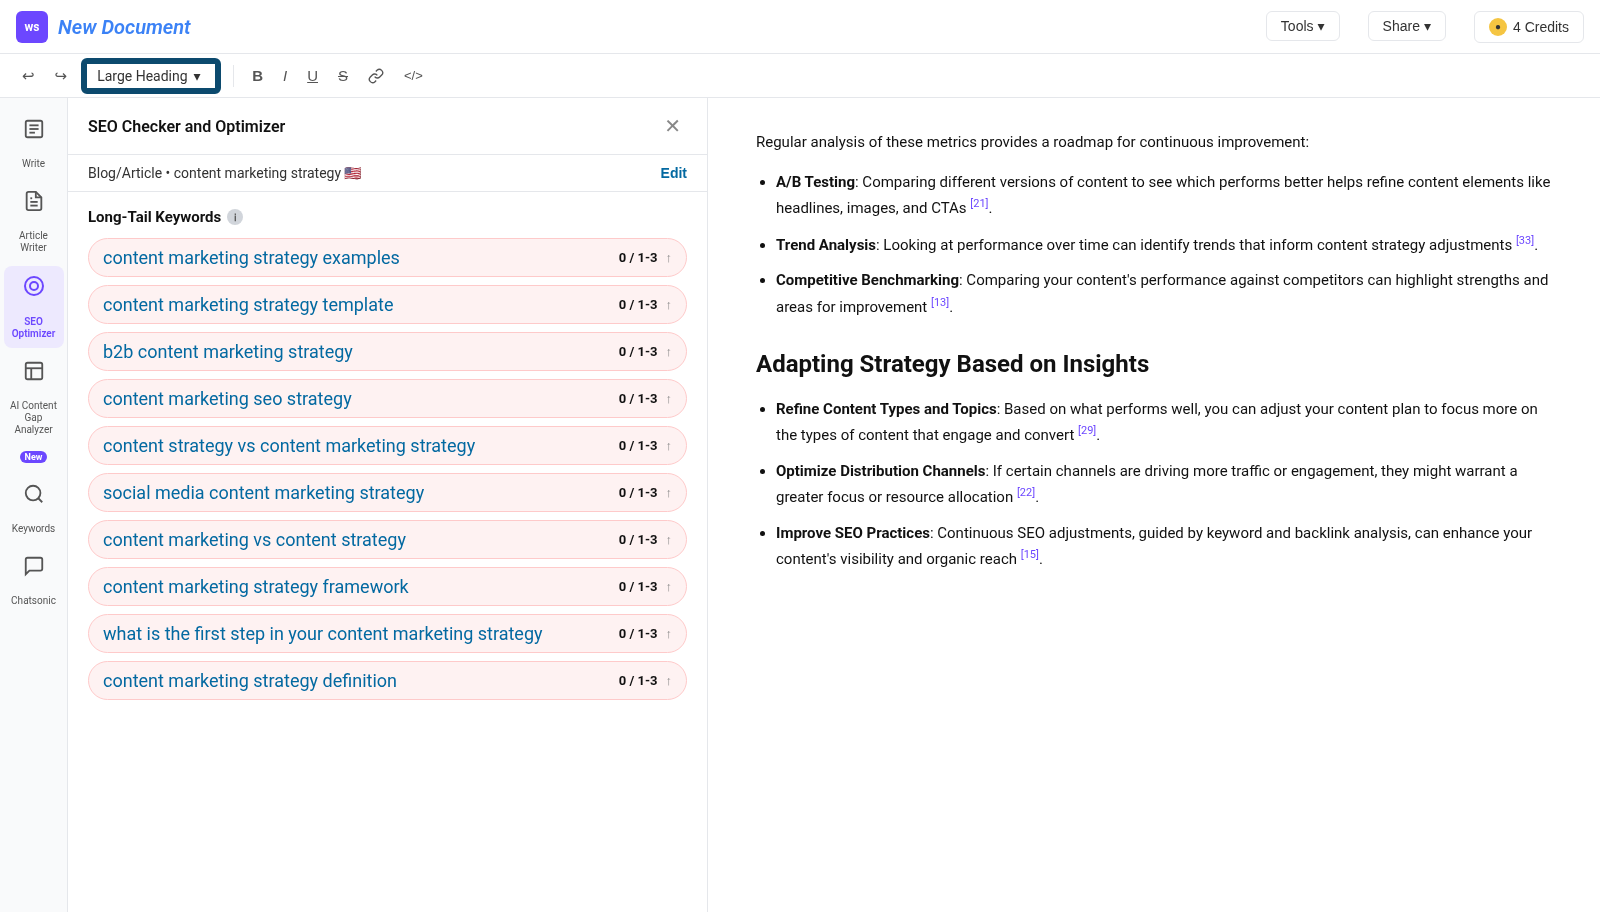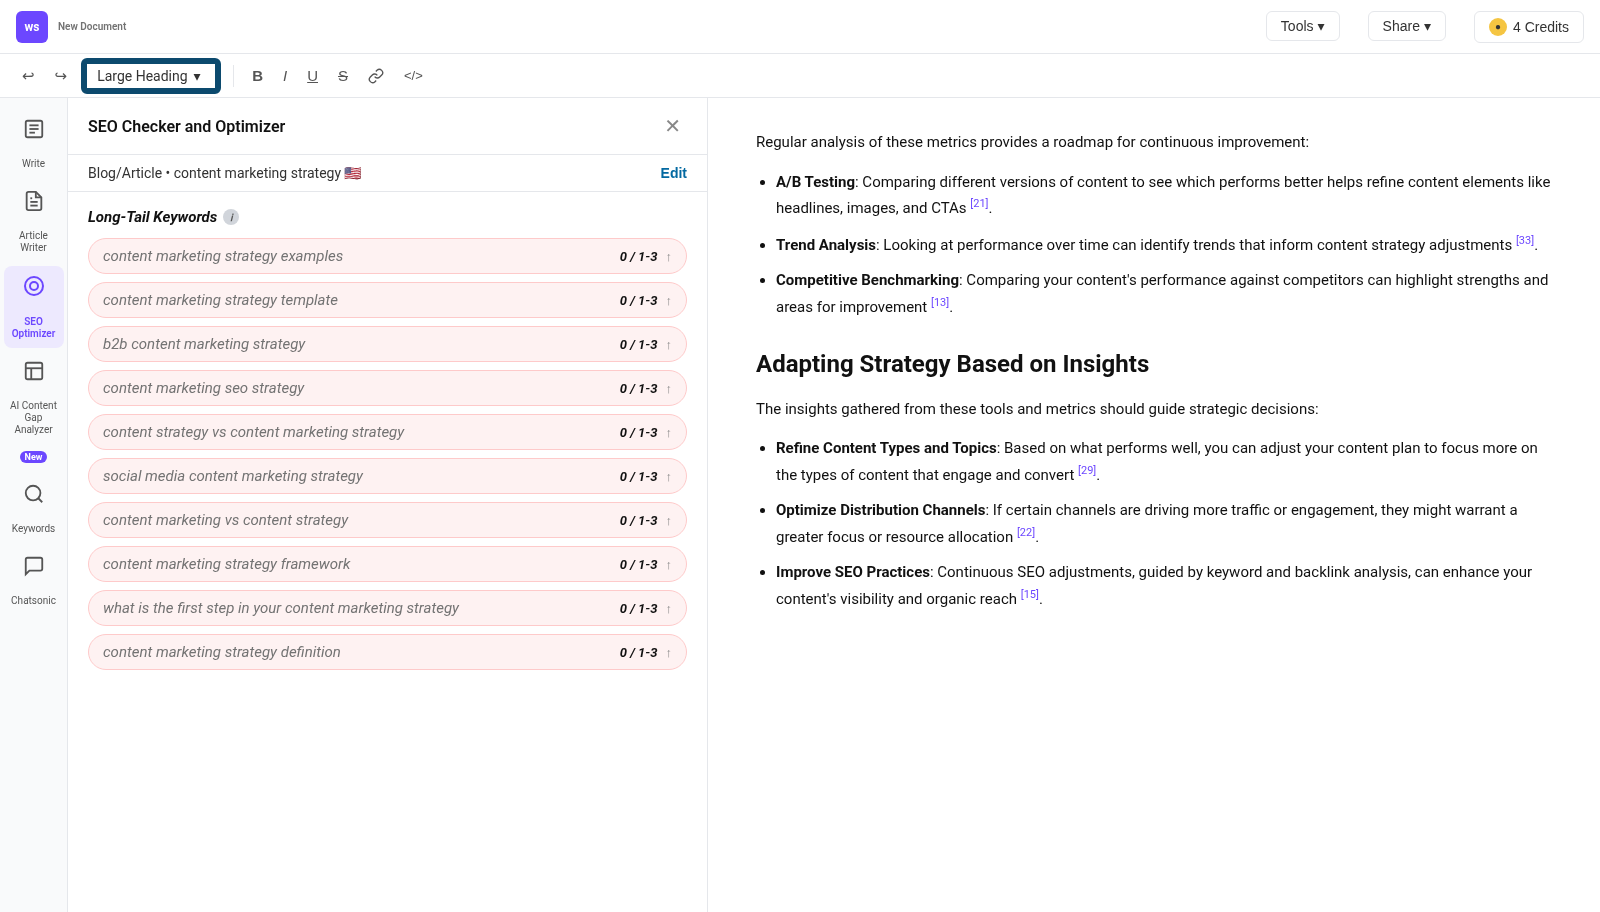--- a/index.html
+++ b/index.html
@@ -10,21 +10,21 @@
       display: flex; align-items: center; justify-content: space-between;
       height: 54px; padding: 0 16px; border-bottom: 1px solid #e5e7eb;
       background: #fff;
     }
     .top-bar-left { display: flex; align-items: center; gap: 10px; }
     .app-logo {
       width: 32px; height: 32px; background: #6c47ff; border-radius: 6px;
       display: flex; align-items: center; justify-content: center;
       color: #fff; font-weight: 700; font-size: 12px; flex-shrink: 0;
     }
-    .doc-title { font-size: 10px; font-weight: 600; color: #737373; }
+    .doc-title { font-size: 20px; font-weight: 600; color: #3b82f6; font-style: italic; }
     .top-bar-right { display: flex; align-items: flex-start; gap: 28px; }
     .btn-tools, .btn-share {
       display: flex; align-items: center; gap: 4px;
       padding: 6px 14px; border: 1px solid #e5e7eb; border-radius: 6px;
       background: #fff; cursor: pointer; font-size: 14px; color: #333;
     }
     .btn-credits {
       display: flex; align-items: center; gap: 6px;
       padding: 6px 14px; border: 1px solid #e5e7eb; border-radius: 6px;
       background: #fff; cursor: pointer; font-size: 14px; color: #333;
@@ -95,38 +95,38 @@
       background: none; border: none; cursor: pointer; font-size: 20px;
       color: #888; padding: 2px 6px; border-radius: 4px;
     }
     .seo-panel-subheader {
       display: flex; align-items: center; justify-content: space-between;
       padding: 10px 20px; border-bottom: 1px solid #e5e7eb; background: #fff;
     }
     .seo-panel-meta { font-size: 14px; color: #333; }
     .edit-btn { color: #0369a1; font-size: 14px; font-weight: 600; cursor: pointer; background: none; border: none; }
 
-    .seo-panel-body { overflow-y: auto; padding: 16px 20px; background: #fff; flex: 1; font-style: italic; }
+    .seo-panel-body { overflow-y: auto; padding: 16px 20px; background: #fff; flex: 1; }
     .section-title {
       font-size: 15px; font-weight: 700; color: #111; margin-bottom: 12px;
       display: flex; align-items: center; gap: 6px;
     }
     .info-icon {
       width: 16px; height: 16px; background: #d1d5db; border-radius: 50%;
       display: flex; align-items: center; justify-content: center;
       font-size: 10px; color: #555; cursor: pointer; flex-shrink: 0;
     }
 
     .keyword-tags { display: flex; flex-direction: column; gap: 8px; }
     .keyword-tag {
       display: flex; align-items: center; justify-content: space-between;
       padding: 8px 14px; background: #fef2f2; border: 1px solid #fecaca;
       border-radius: 20px; cursor: pointer;
     }
-    .keyword-tag-left { font-size: 15px; color: #737373; text-align: center; }
+    .keyword-tag-left { font-size: 18px; color: #0369a1; text-align: center; }
     .keyword-tag-right { display: flex; align-items: center; gap: 8px; }
     .keyword-count { font-size: 13px; font-weight: 700; color: #111; }
     .up-arrow { font-size: 13px; color: #888; }
 
     
     .doc-content {
       flex: 1; overflow-y: auto; padding: 32px 48px;
       background: #fff; font-size: 15px; line-height: 1.7; color: #111;
     }
     .doc-content h2 { font-size: 24px; font-weight: 700; margin: 24px 0 12px; }
@@ -340,21 +340,20 @@
   </div>
 
   <div class="doc-content">
     <p>Regular analysis of these metrics provides a roadmap for continuous improvement:</p>
     <ul id="bullets-1-container">
         <li><strong>A/B Testing</strong>: Comparing different versions of content to see which performs better helps refine content elements like headlines, images, and CTAs <sup class="ref">[21]</sup>.</li>
         <li><strong>Trend Analysis</strong>: Looking at performance over time can identify trends that inform content strategy adjustments <sup class="ref">[33]</sup>.</li>
         <li><strong>Competitive Benchmarking</strong>: Comparing your content's performance against competitors can highlight strengths and areas for improvement <sup class="ref">[13]</sup>.</li>
       </ul>
     <h2>Adapting Strategy Based on Insights</h2>
-    <p>The insights gathered from these tools and metrics should guide strategic decisions:</p>
     <ul id="bullets-2-container">
         <li><strong>Refine Content Types and Topics</strong>: Based on what performs well, you can adjust your content plan to focus more on the types of content that engage and convert <sup class="ref">[29]</sup>.</li>
         <li><strong>Optimize Distribution Channels</strong>: If certain channels are driving more traffic or engagement, they might warrant a greater focus or resource allocation <sup class="ref">[22]</sup>.</li>
         <li><strong>Improve SEO Practices</strong>: Continuous SEO adjustments, guided by keyword and backlink analysis, can enhance your content's visibility and organic reach <sup class="ref">[15]</sup>.</li>
       </ul>
   </div>
 
 </div>
 
 </body></html>

